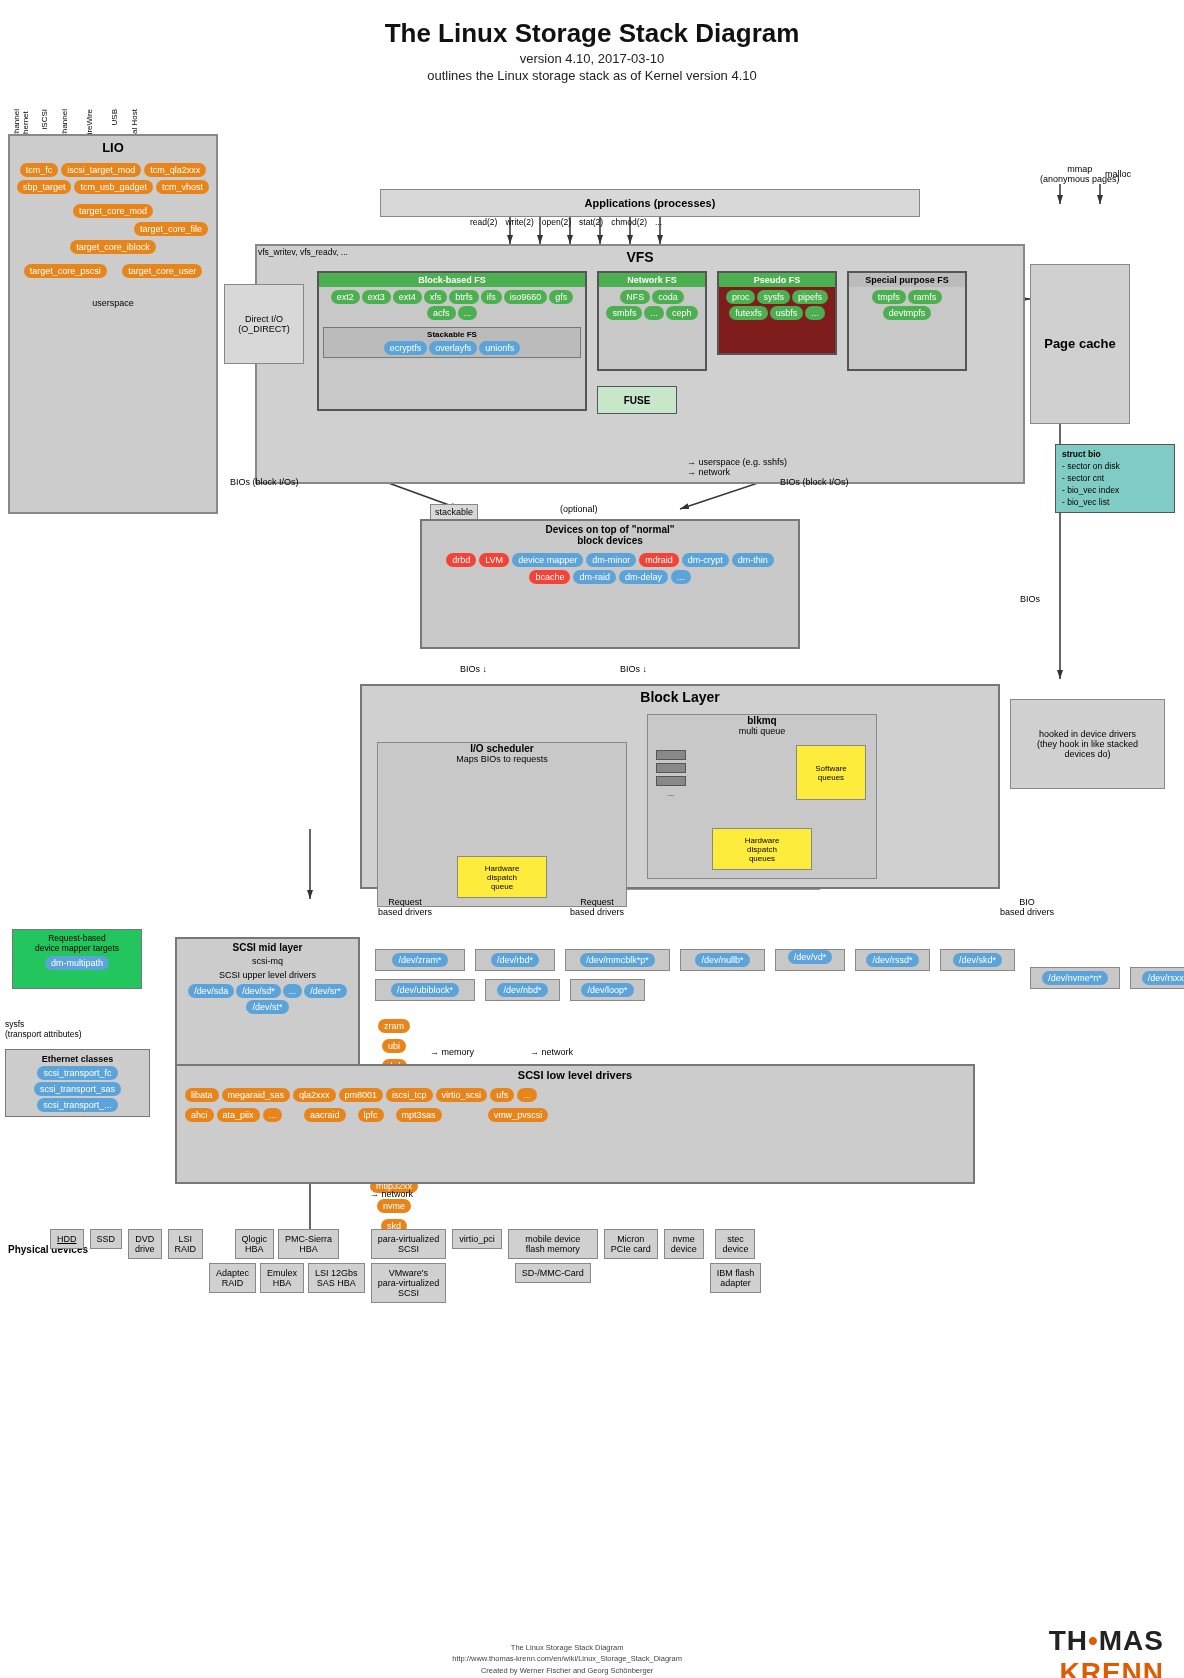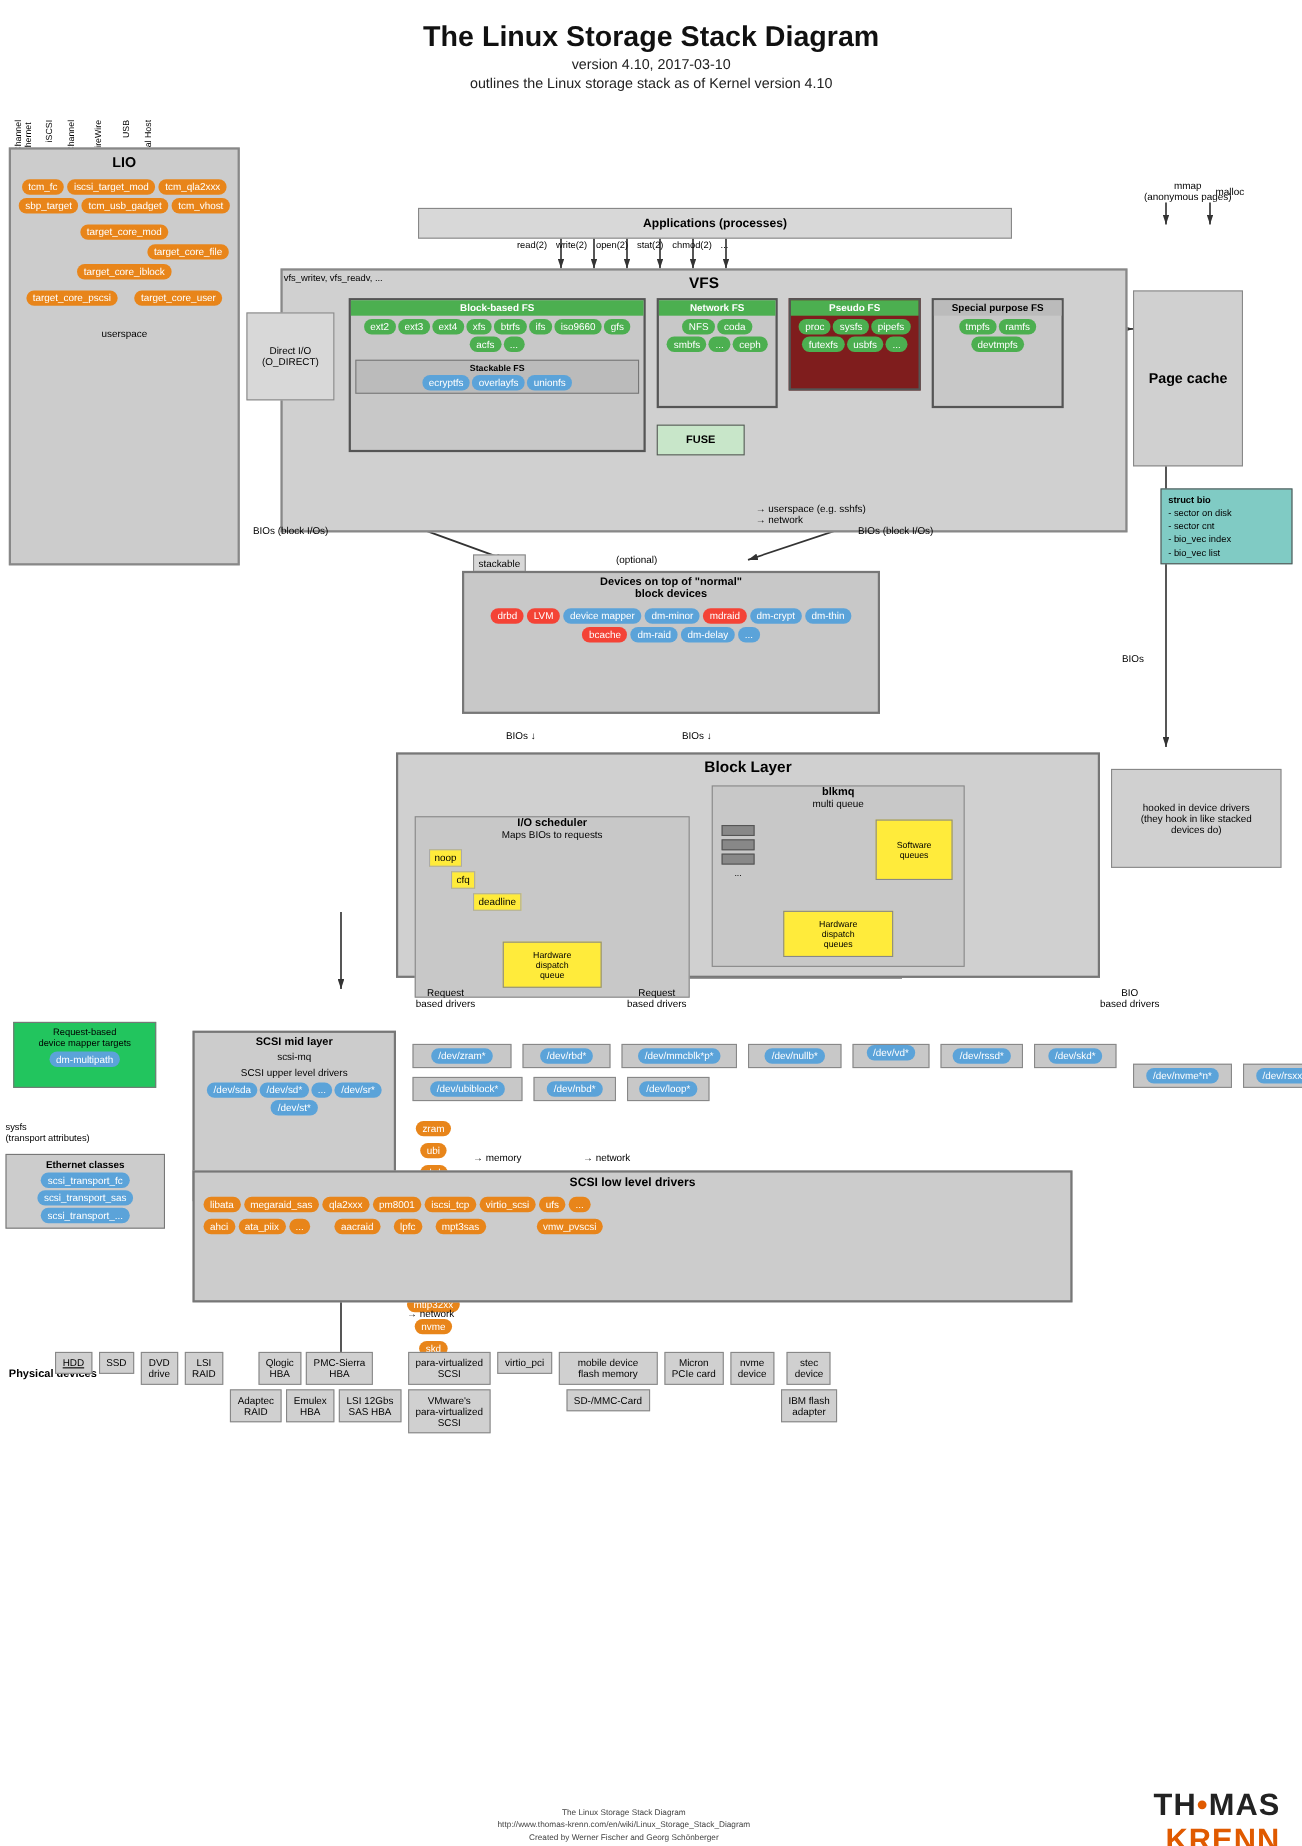--- a/index.html
+++ b/index.html
@@ -385,25 +385,20 @@
     <div style="position:absolute;top:575px;left:460px;font-size:9px;">BIOs ↓</div>
     <div style="position:absolute;top:575px;left:620px;font-size:9px;">BIOs ↓</div>
     <div style="position:absolute;top:505px;left:1020px;font-size:9px;">BIOs</div>
 
     <div style="position:absolute;top:595px;left:360px;width:640px;height:205px;border:2px solid #777;background:#d0d0d0;">
       <div style="text-align:center;font-size:14px;font-weight:bold;padding:3px;">Block Layer</div>
 
       <div style="position:absolute;top:28px;left:15px;width:250px;height:165px;border:1px solid #888;background:#c8c8c8;margin-top:28px;">
         <div style="text-align:center;font-size:10px;font-weight:bold;">I/O scheduler</div>
         <div style="text-align:center;font-size:9px;">Maps BIOs to requests</div>
-        <div style="display:flex;gap:4px;padding:4px;justify-content:flex-start;flex-direction:column;align-items:flex-start;margin-left:8px;margin-top:4px;">
-          <span class="yellow-box">noop</span>
-          <span class="yellow-box" style="margin-left:20px;">cfq</span>
-          <span class="yellow-box" style="margin-left:40px;">deadline</span>
-        </div>
 
         <div style="position:absolute;bottom:8px;left:50%;transform:translateX(-50%);width:90px;height:42px;background:#ffeb3b;border:1px solid #888;text-align:center;font-size:8px;display:flex;align-items:center;justify-content:center;">
           Hardware<br>dispatch<br>queue
         </div>
       </div>
 
       <div style="position:absolute;top:28px;left:285px;width:230px;height:165px;border:1px solid #888;background:#c8c8c8;">
         <div style="text-align:center;font-size:10px;font-weight:bold;">blkmq</div>
         <div style="text-align:center;font-size:9px;">multi queue</div>
 

